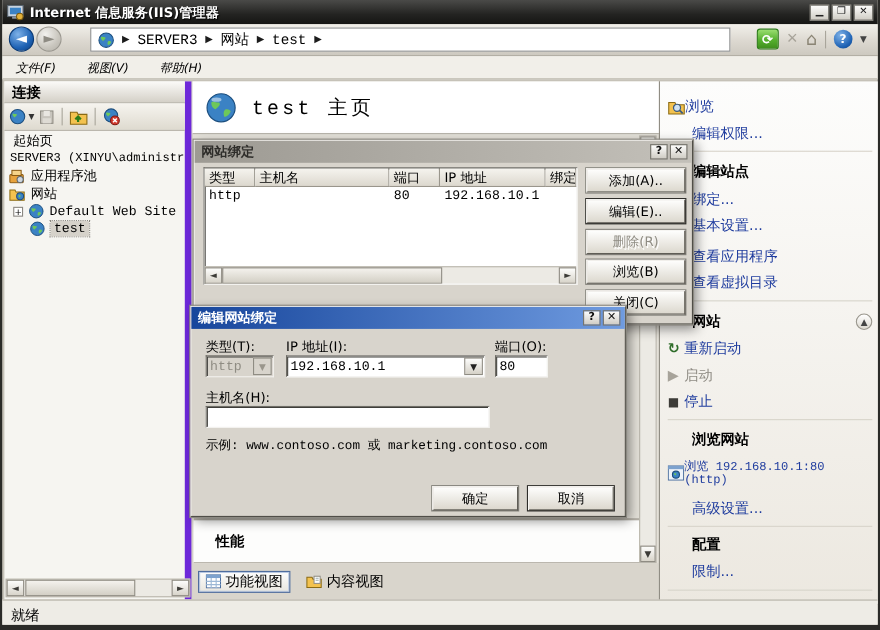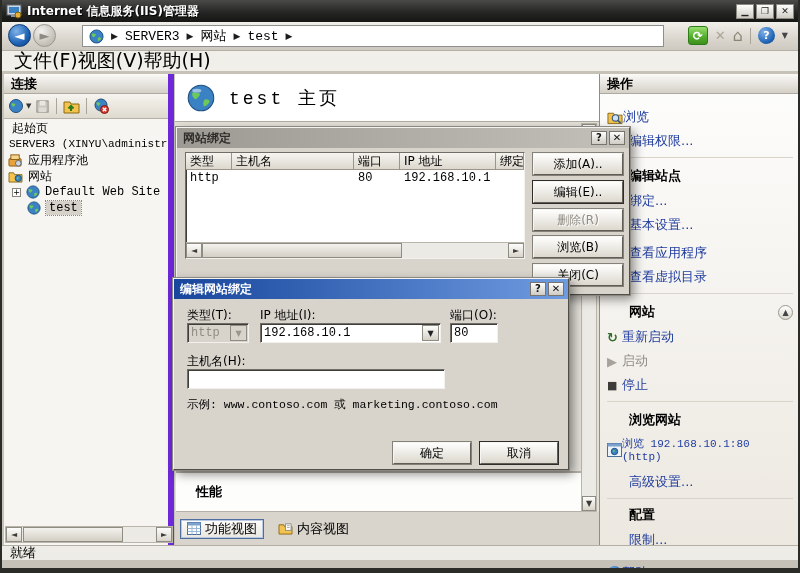--- a/index.html
+++ b/index.html
@@ -26,21 +26,21 @@
     color:#fff; border:1px solid #0a3a76; }
   .nav-fwd  { left:31px; background:radial-gradient(circle at 35% 30%,#f2f1ee,#c9c6be 60%,#b2afa7);
     color:#8e8b83; border:1px solid #9a978f; }
   .crumbbox { position:absolute; left:80px; top:3px; width:582px; height:22px; background:#fff;
     border:1px solid #8e8f8f; display:flex; align-items:center; padding:0 6px; gap:7px; }
   .crumbsep { font-size:9px; color:#1c1c1c; }
   .crumb { font-size:13px; }
   .navicons { position:absolute; right:10px; top:4px; display:flex; align-items:center; gap:7px; }
 
   .menubar { left:0; top:51px; width:100%; height:21px; background:#f1efe9;
-    border-bottom:1px solid #c6c2b8; display:flex; align-items:center; padding:0 12px; font-size:19px; }
+    border-bottom:1px solid #c6c2b8; display:flex; align-items:center; gap:28px; padding:0 12px; font-size:11px;font-style:italic; }
 
   
   .panelhead { height:20px; background:linear-gradient(#fbfaf8,#d4d0c7);
     border-bottom:1px solid #aeaaa0; font-weight:bold; font-size:13px;
     display:flex; align-items:center; padding:0 7px; }
   .sidebar { left:2px; top:74px; width:170px; height:471px; background:#f6f5f1;
     border-right:6px solid #6d28d9; }
   .sbtoolbar { position:absolute; left:0; top:20px; width:100%; height:25px;
     background:linear-gradient(#f6f4ef,#dedacf); border-bottom:1px solid #b5b1a7;
     display:flex; align-items:center; padding:0 4px; gap:4px; }
@@ -64,21 +64,21 @@
   .actions { left:597px; top:74px; width:201px; height:476px;
     background:linear-gradient(#fdfdfc,#ece8e0); border:1px solid #908d84; border-top:none; }
   .act-body { padding:8px 6px 0 7px; }
   .alink { color:#1f3c9e; font-size:13px; margin:6px 0 6px 0; display:flex; align-items:center; gap:0; }
   .ahead { font-weight:bold; font-size:13px; margin:9px 0 7px 0; display:flex; align-items:center; }
   .asep { height:1px; background:#d8d4ca; margin:7px 0; }
   .adisabled { color:#8f8c84; }
   .chev { margin-left:auto; width:15px; height:15px; border-radius:50%; border:1px solid #9a978e;
     background:linear-gradient(#fff,#dcd8cf); font-size:8px; line-height:13px; text-align:center; color:#444; }
 
-  .statusbar { left:0px; top:545px; width:100%; height:15px; background:#eeece6;
+  .statusbar { left:0px; top:545px; width:100%; height:28px; background:#eeece6;
     border-top:1px solid #b3afa5; display:flex; align-items:center; padding:0 8px; font-size:13px; }
 
   
   .btn { background:linear-gradient(#fefefd,#dcd8ce); border:1px solid;
     border-color:#f7f6f3 #5f5d56 #5f5d56 #f7f6f3; box-shadow:0 0 0 1px #83817a;
     font-size:12px; text-align:center; color:#000; display:flex; align-items:center; justify-content:center; }
   .btn.def { box-shadow:0 0 0 1px #2e2d2a; }
   .btn.disabled { color:#8f8c83; text-shadow:1px 1px 0 #fff; }
   .sunken { background:#fff; border:1px solid; border-color:#6f6d66 #f2f1ee #f2f1ee #6f6d66;
     box-shadow:1px 1px 0 #3f3e3a inset; }
@@ -297,21 +297,20 @@
               <rect x="8" y="2" width="6" height="7" fill="#fff" stroke="#8f8c83"></rect>
               <path d="M9.5 4h3M9.5 6h3" stroke="#9aa"></path>
             </svg>
         </span>
         <span>内容视图</span>
       </div>
     </div>
   </div>
 
   <div class="abs actions">
-    <div class="panelhead">操作</div>
     <div class="act-body">
       <div class="alink">
         <span>
           <svg width="16" height="15" viewBox="0 0 17 15">
               <path d="M1 3h6l1 2h8v9H1z" fill="#f3c24f" stroke="#8a6a13"></path>
               <circle cx="9" cy="8" r="3.4" fill="#cfe2f2" stroke="#3c5c80" stroke-width="1.2"></circle>
               <path d="M11.5 10.5l3 3" stroke="#3c5c80" stroke-width="1.8"></path>
             </svg>
         </span>
         <span>浏览</span>

